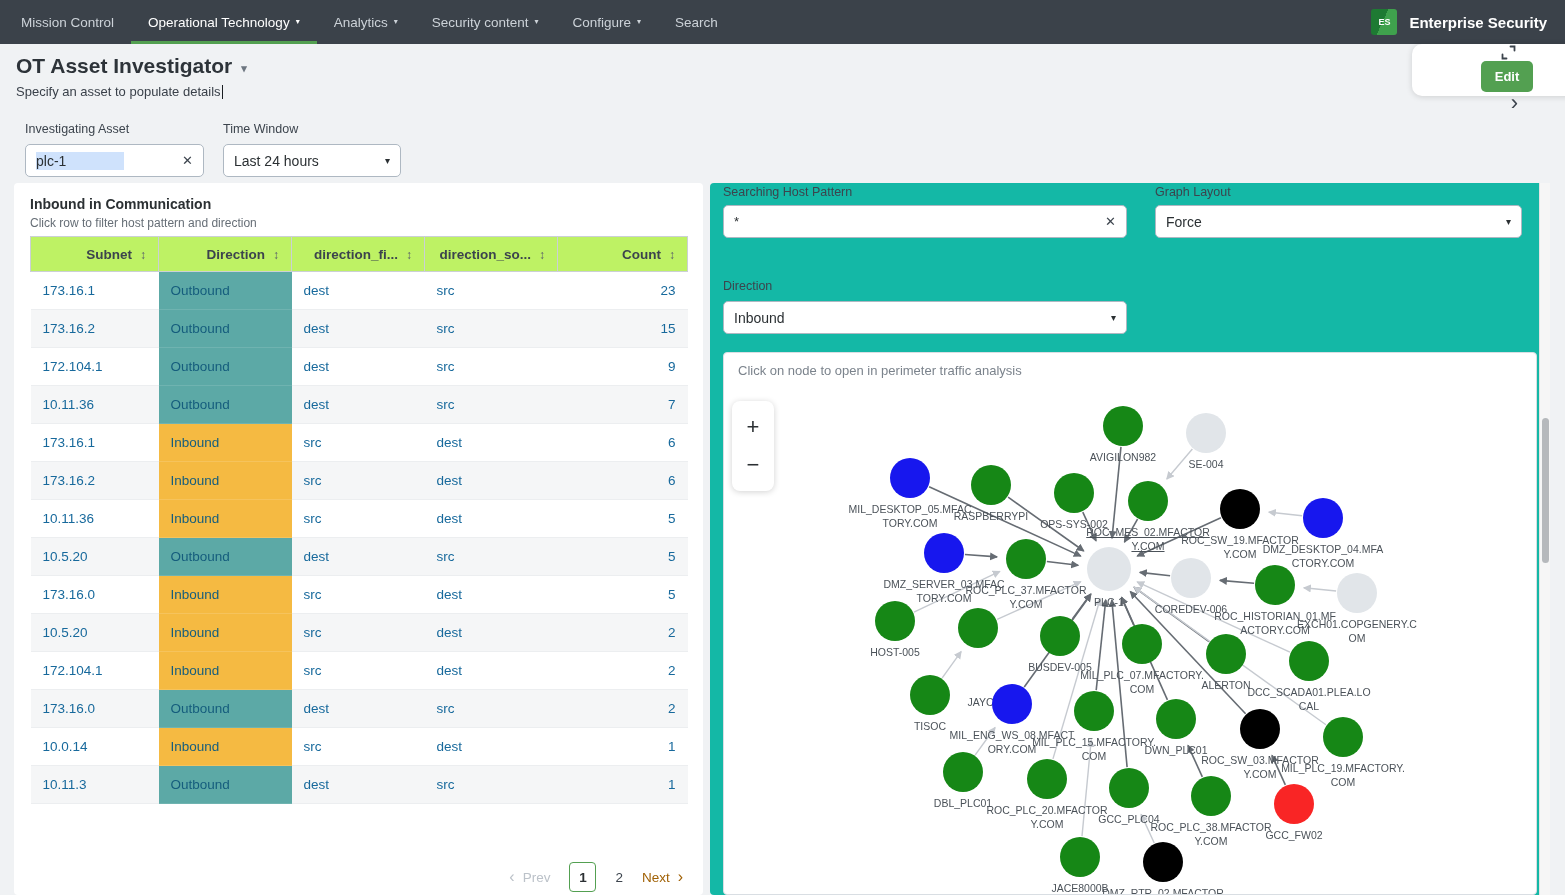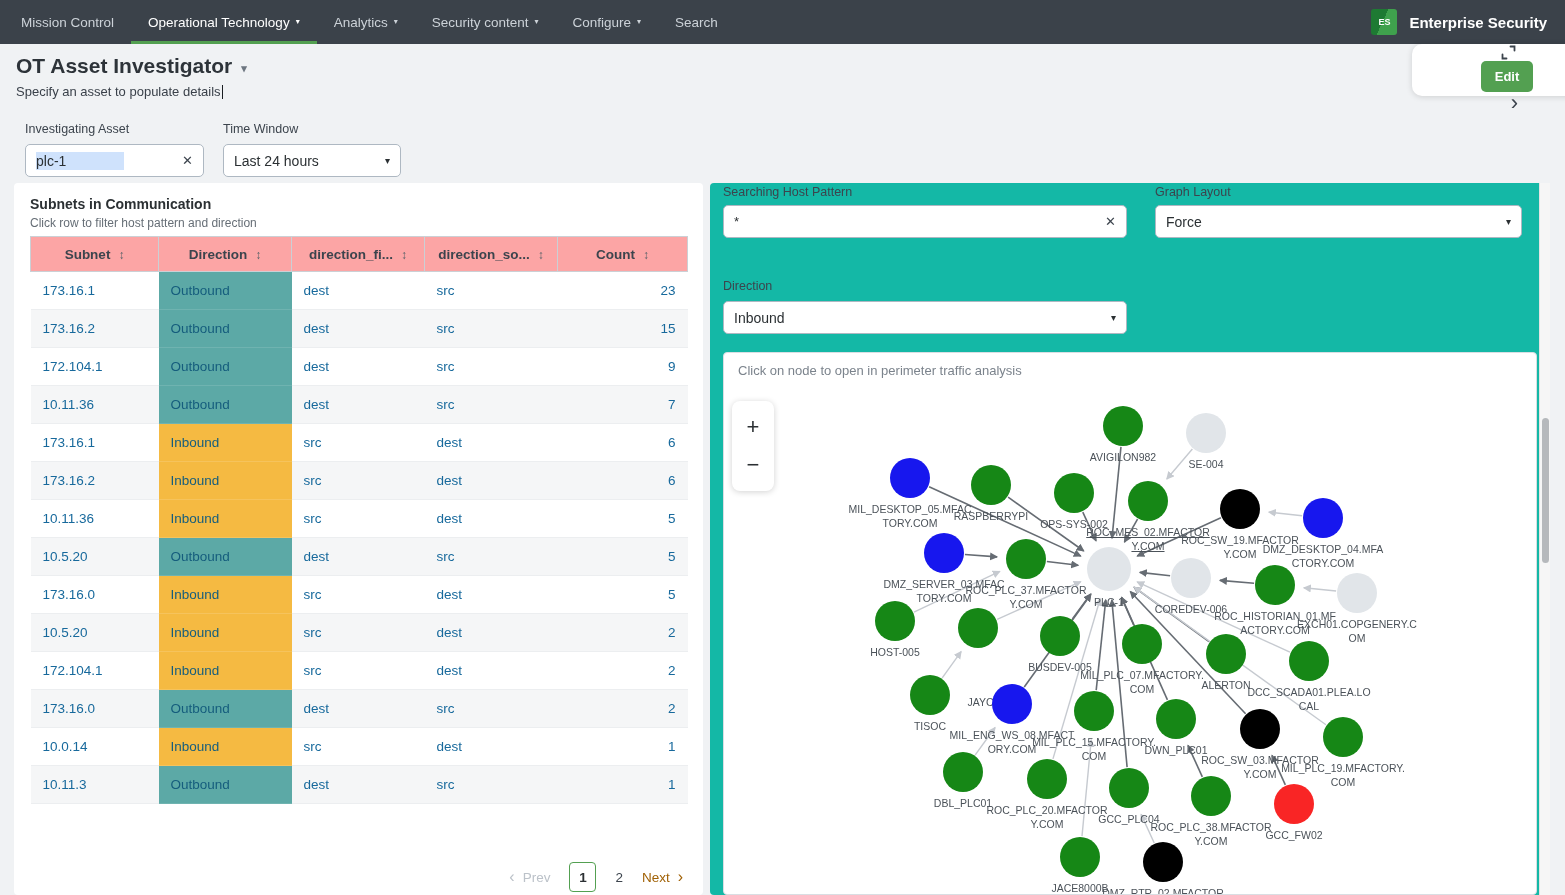--- a/index.html
+++ b/index.html
@@ -61,22 +61,22 @@
   .selection { background:#cfe2fc; padding:1px 0; min-width:88px; }
   .clear-x { margin-left:auto; font-size:13px; color:#3c444d; cursor:pointer; }
   .dd-caret { margin-left:auto; font-size:10px; color:#2b3033; }
 
   
   .card-left { position:absolute; left:14px; top:183px; width:689px; height:712px; background:#fff; border-radius:4px; }
   .panel-title { position:absolute; left:16px; top:13px; font-size:14px; font-weight:bold; color:#2b3033; }
   .panel-sub { position:absolute; left:16px; top:33px; font-size:12px; color:#666e76; }
   table.subnets { position:absolute; left:16px; top:53px; width:657px; border-collapse:collapse; table-layout:fixed; }
   .subnets th {
-    background:#fca5a5; border:1px solid #cbd0d5; height:35px;
-    font-size:13.5px; font-weight:bold; color:#3c444d; text-align:center; padding:0 12px;
+    background:#bef264; border:1px solid #cbd0d5; height:35px;
+    font-size:13.5px; font-weight:bold; color:#3c444d; text-align:right; padding:0 12px;
     overflow:hidden; white-space:nowrap;
   }
   .subnets th .sort { color:#5a6269; margin-left:8px; font-weight:normal; font-size:12px; }
   .subnets td {
     height:38px; padding:0 12px; font-size:13.5px; color:#17699c;
     border-bottom:1px solid #eceef0; overflow:hidden; white-space:nowrap; cursor:pointer;
   }
   .subnets tr:nth-child(even) td { background:#f5f6f7; }
   .subnets td.dir { color:#155d7d; }
   .subnets tr:nth-child(even) td.dir.outbound, .subnets td.dir.outbound { background:#5ca9a6; border-bottom:1px solid #6fb3b0; }
@@ -178,21 +178,21 @@
   <span class="selection">plc-1</span>
   <span class="clear-x">✕</span>
 </div>
 <div class="filter-label" style="left:223px; top:122px;">Time Window</div>
 <div class="input-box" style="left:223px; top:144px; width:178px;">
   <span>Last 24 hours</span>
   <span class="dd-caret">▾</span>
 </div>
 
 <div class="card-left">
-  <div class="panel-title">Subnets in Communication</div>
+  <div class="panel-title">Inbound in Communication</div>
   <div class="panel-sub">Click row to filter host pattern and direction</div>
   <table class="subnets">
     <colgroup>
       <col style="width:128px">
         <col style="width:133px">
         <col style="width:133px">
         <col style="width:133px">
         <col style="width:130px">
     </colgroup>
     <thead>

